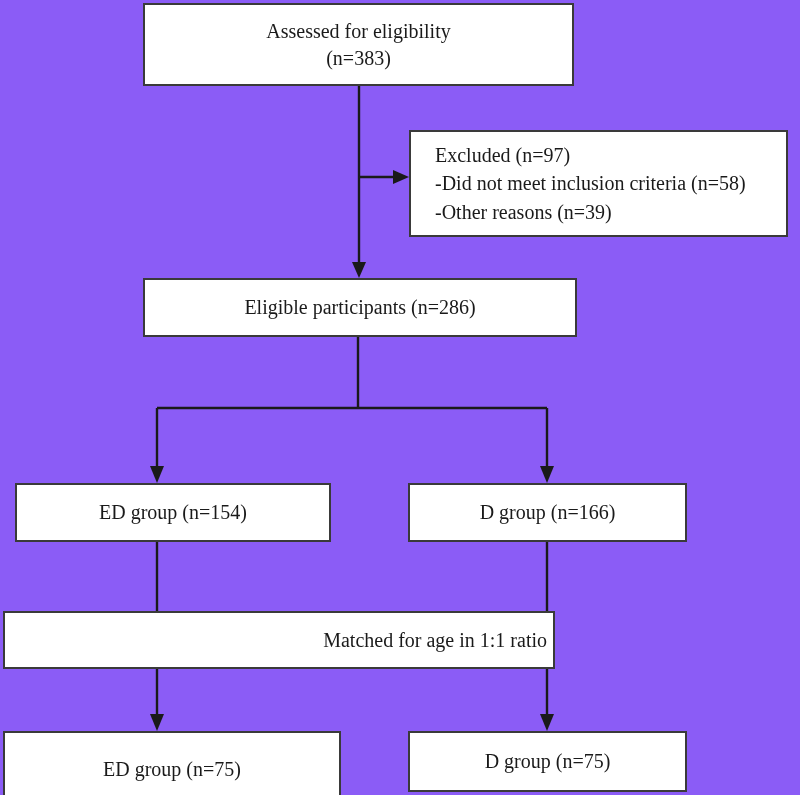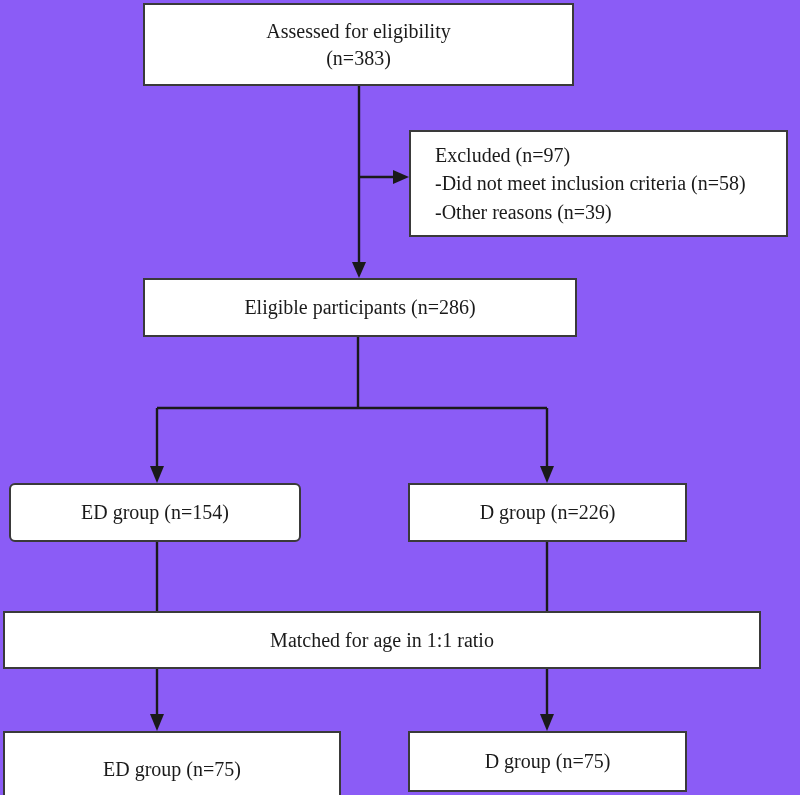--- a/index.html
+++ b/index.html
@@ -40,23 +40,23 @@
   }
   .node.align-left .node-text {
     padding-left: 24px;
     line-height: 1.42;
   }
 
   
   #node-assessed      { left: 143px; top: 3px;   width: 431px; height: 83px; }
   #node-excluded      { left: 409px; top: 130px; width: 379px; height: 107px; }
   #node-eligible      { left: 143px; top: 278px; width: 434px; height: 59px; }
-  #node-ed-group      { left: 9px;   top: 483px; width: 292px; height: 59px; border-radius: 6px; }
+  #node-ed-group      { left: 15px;   top: 483px; width: 316px; height: 59px; }
   #node-d-group       { left: 408px; top: 483px; width: 279px; height: 59px; }
-  #node-matched       { left: 3px;   top: 611px; width: 758px; height: 58px; }
+  #node-matched       { left: 3px;   top: 611px; width: 552px; height: 58px; justify-content: flex-end; }
   #node-ed-group-final{ left: 3px;   top: 731px; width: 338px; height: 77px; }
   #node-d-group-final { left: 408px; top: 731px; width: 279px; height: 61px; }
 
   
   #connectors {
     position: absolute;
     left: 0;
     top: 0;
     width: 800px;
     height: 795px;
@@ -116,21 +116,21 @@
 
   <div class="node" id="node-eligible">
     <span class="node-text">Eligible participants (n=286)</span>
   </div>
 
   <div class="node" id="node-ed-group">
     <span class="node-text">ED group (n=154)</span>
   </div>
 
   <div class="node" id="node-d-group">
-    <span class="node-text">D group (n=226)</span>
+    <span class="node-text">D group (n=166)</span>
   </div>
 
   <div class="node" id="node-matched">
     <span class="node-text">Matched for age in 1:1 ratio</span>
   </div>
 
   <div class="node" id="node-ed-group-final">
     <span class="node-text">ED group (n=75)</span>
   </div>
 

